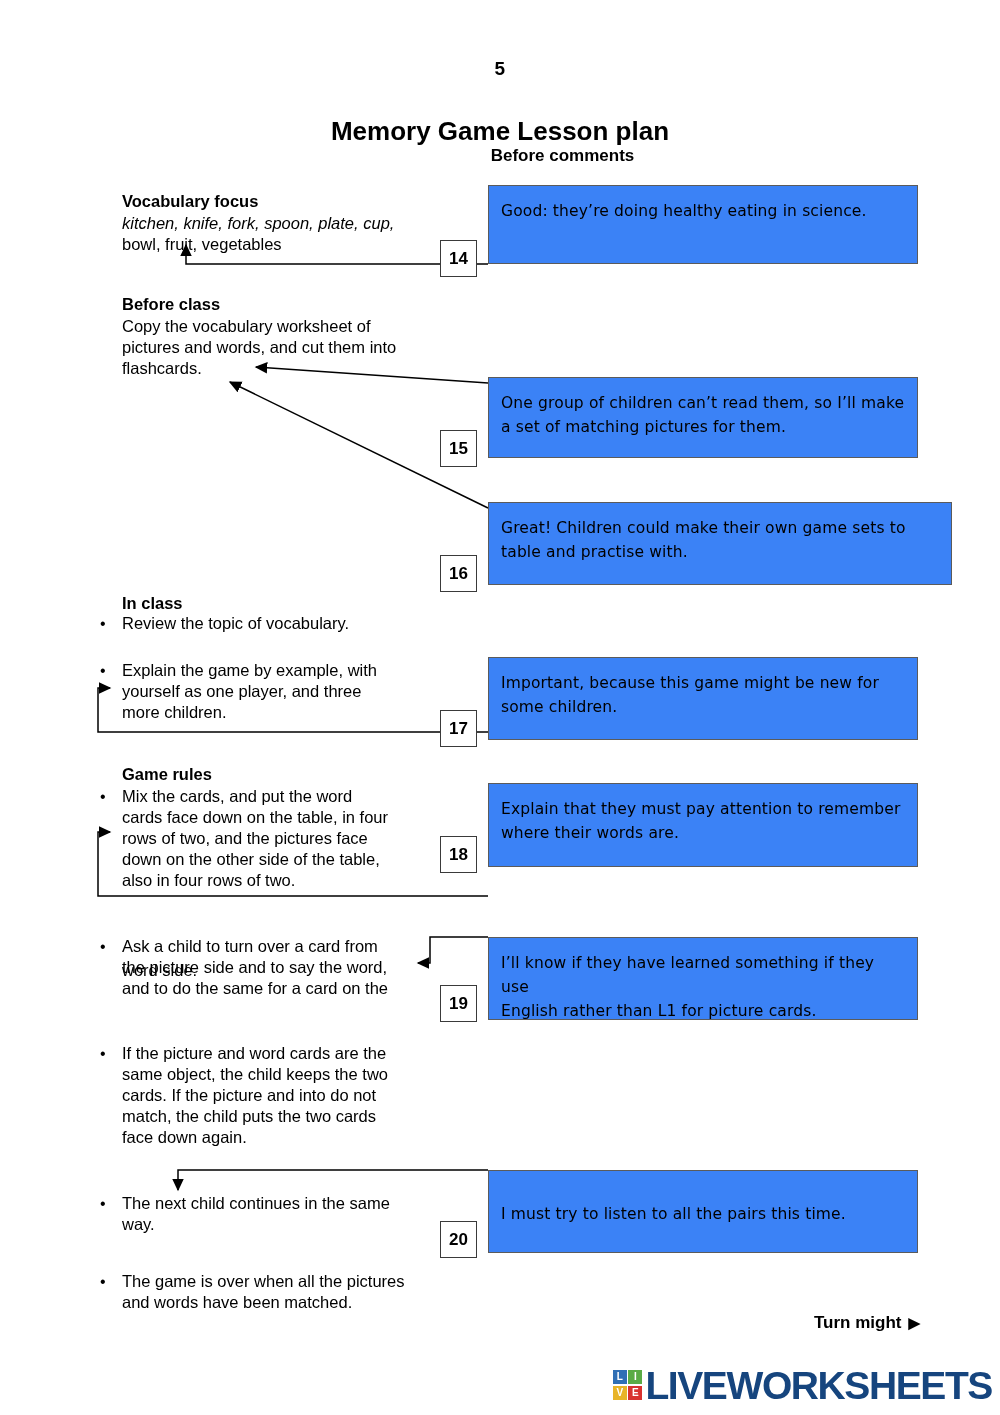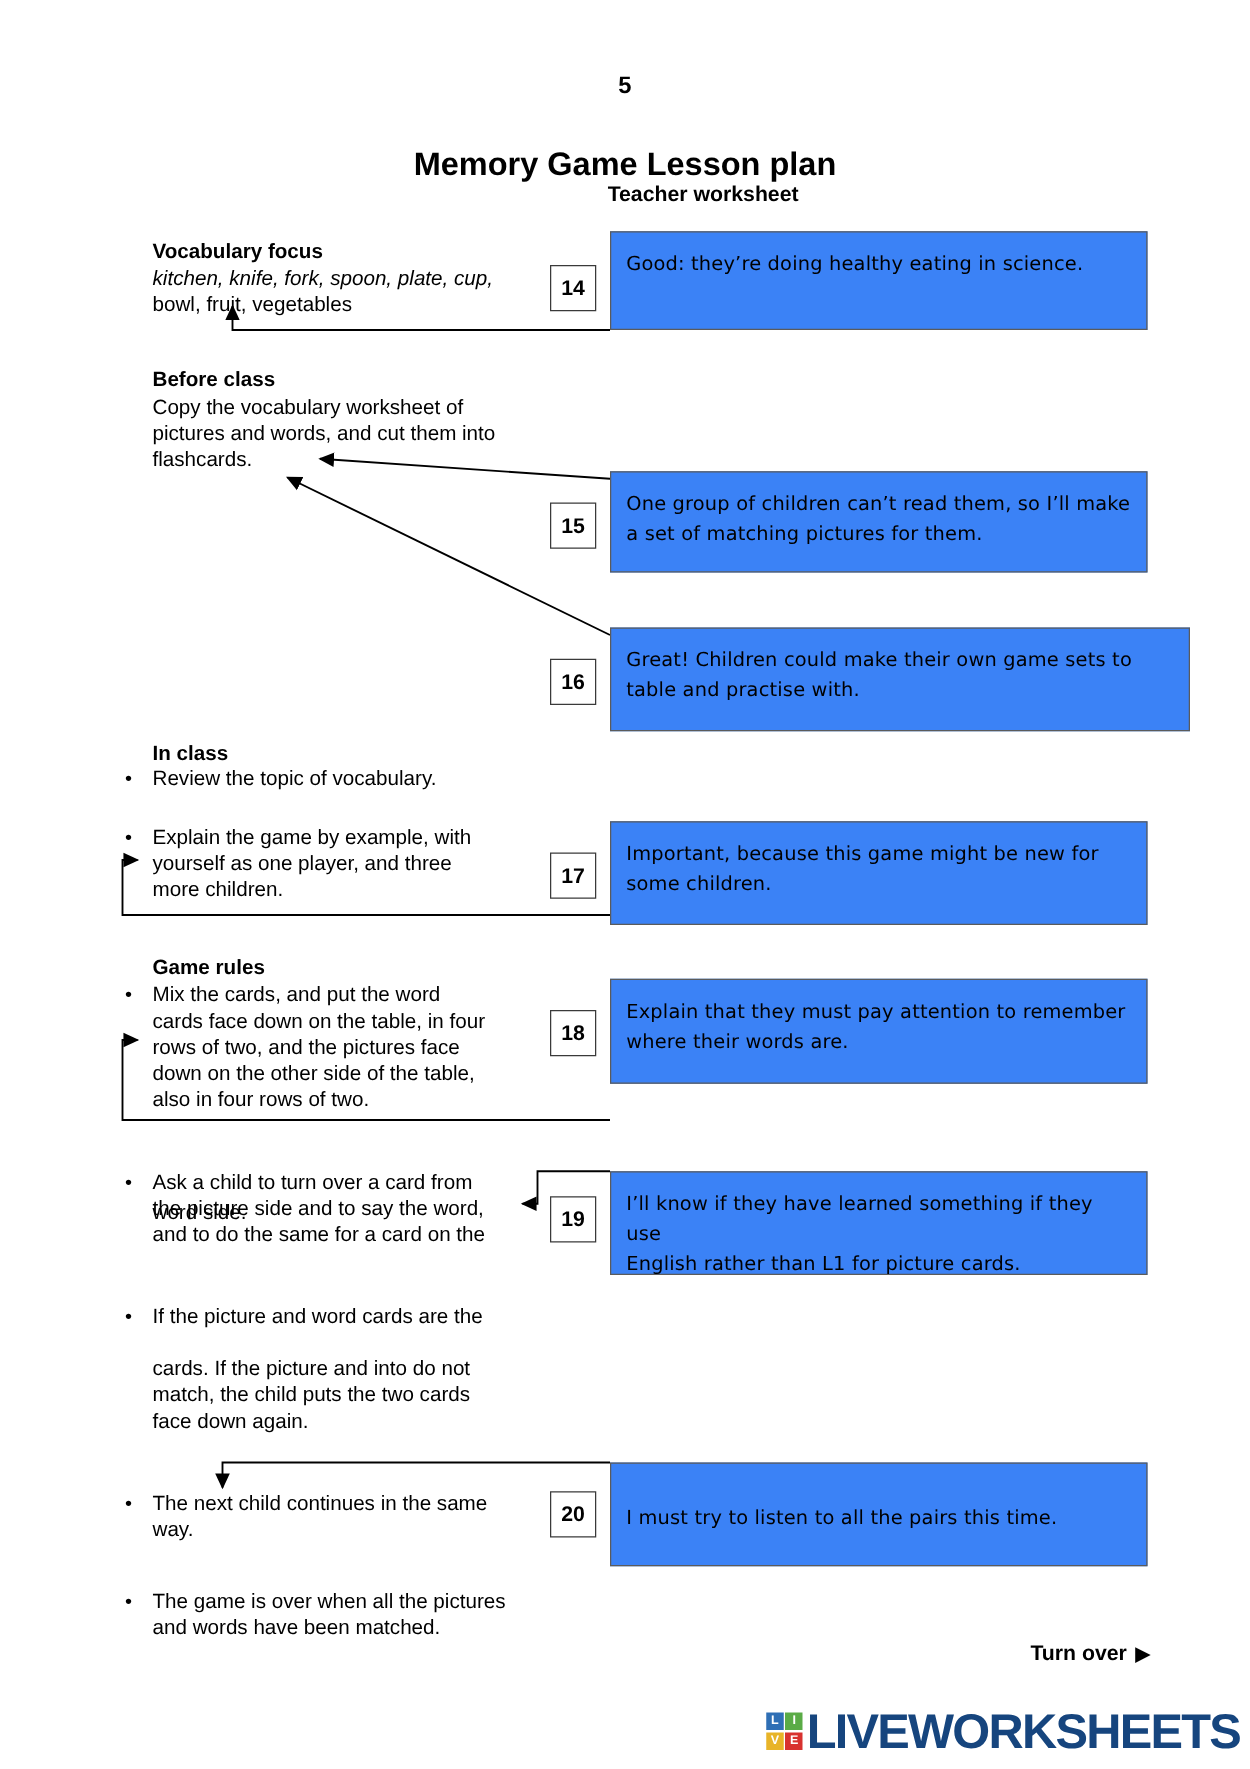--- a/index.html
+++ b/index.html
@@ -74,20 +74,21 @@
     width: 37px;
     height: 37px;
     border: 1.4px solid #3a3a3a;
     background: #ffffff;
     font-size: 17px;
     font-weight: bold;
     display: flex;
     align-items: center;
     justify-content: center;
     box-sizing: border-box;
+    margin-top: 28px;
   }
 
   
   .comment-box {
     position: absolute;
     border: 1.3px solid #5b5b5b;
     background: #3b82f6;
     box-sizing: border-box;
     padding: 13px 12px 10px 12px;
   }
@@ -154,21 +155,21 @@
     line-height: 1;
   }
 </style>
 </head>
 <body>
 
 <div id="page">
 
   <div class="page-number">5</div>
   <div class="doc-title">Memory Game Lesson plan</div>
-  <div class="section-subtitle">Teacher worksheet</div>
+  <div class="section-subtitle">Before comments</div>
 
   <svg id="connectors" viewBox="0 0 1000 1415">
     <defs>
       <marker id="ah" markerWidth="9" markerHeight="9" refX="7.5" refY="4.5" orient="auto">
         <path d="M0,0.6 L8.4,4.5 L0,8.4 z" fill="#000000"></path>
       </marker>
     </defs>
 
     <path d="M488,264 L186,264 L186,245" stroke="#000000" stroke-width="1.5" fill="none" marker-end="url(#ah)"></path>
 
@@ -214,20 +215,21 @@
   <div class="plan-text" style="left:122px; top:870px; width:320px;">also in four rows of two.</div>
 
   <div class="bullet-dot" style="left:100px; top:936px;">•</div>
   <div class="plan-text" style="left:122px; top:936px; width:320px;">Ask a child to turn over a card from</div>
   <div class="plan-text" style="left:122px; top:957px; width:320px;">the picture side and to say the word,</div>
   <div class="plan-text" style="left:122px; top:978px; width:320px;">and to do the same for a card on the</div>
   <div class="plan-text" style="left:122px; top:960px; width:320px;">word side.</div>
 
   <div class="bullet-dot" style="left:100px; top:1043px;">•</div>
   <div class="plan-text" style="left:122px; top:1043px; width:320px;">If the picture and word cards are the</div>
+  <div class="plan-text" style="left:122px; top:1064px; width:320px;">same object, the child keeps the two</div>
   <div class="plan-text" style="left:122px; top:1085px; width:320px;">cards. If the picture and into do not</div>
   <div class="plan-text" style="left:122px; top:1106px; width:320px;">match, the child puts the two cards</div>
   <div class="plan-text" style="left:122px; top:1127px; width:320px;">face down again.</div>
 
   <div class="bullet-dot" style="left:100px; top:1193px;">•</div>
   <div class="plan-text" style="left:122px; top:1193px; width:320px;">The next child continues in the same</div>
   <div class="plan-text" style="left:122px; top:1214px; width:320px;">way.</div>
 
   <div class="bullet-dot" style="left:100px; top:1271px;">•</div>
   <div class="plan-text" style="left:122px; top:1271px; width:330px;">The game is over when all the pictures</div>
@@ -267,21 +269,21 @@
     <div class="comment-text">I’ll know if they have learned something if they use</div>
     <div class="comment-text">English rather than L1 for picture cards.</div>
   </div>
 
   <div class="num-box" style="left:440px; top:1193px;">20</div>
   <div class="comment-box" style="left:488px; top:1170px; width:430px; height:83px;">
     <div class="comment-text" style="padding-top:18px;">I must try to listen to all the pairs this time.</div>
   </div>
 
   <div class="turn-over">
-    <span>Turn over</span><span class="tri">▶</span>
+    <span>Turn might</span><span class="tri">▶</span>
   </div>
 
   <div class="logo">
     <div class="logo-tiles">
       <span style="background: rgb(47, 111, 181);">L</span>
       <span style="background: rgb(90, 171, 70);">I</span>
       <span style="background: rgb(232, 180, 40);">V</span>
       <span style="background: rgb(216, 50, 47);">E</span>
     </div>
     <div class="logo-word" style="color: rgb(22, 69, 126);">LIVEWORKSHEETS</div>

